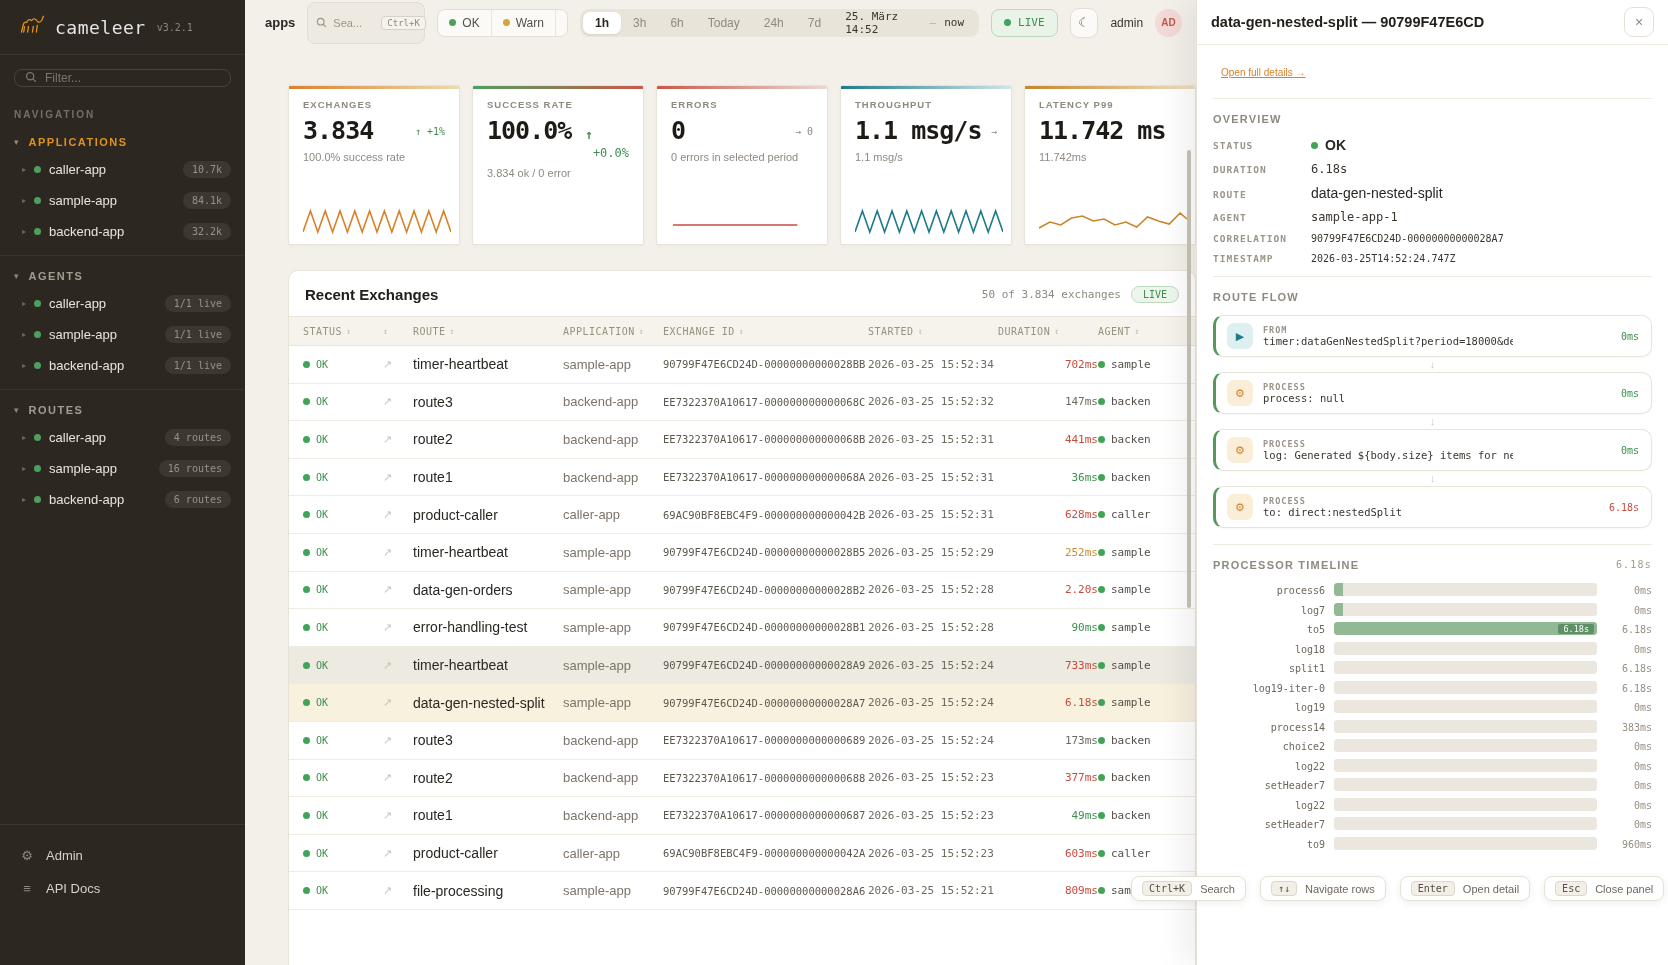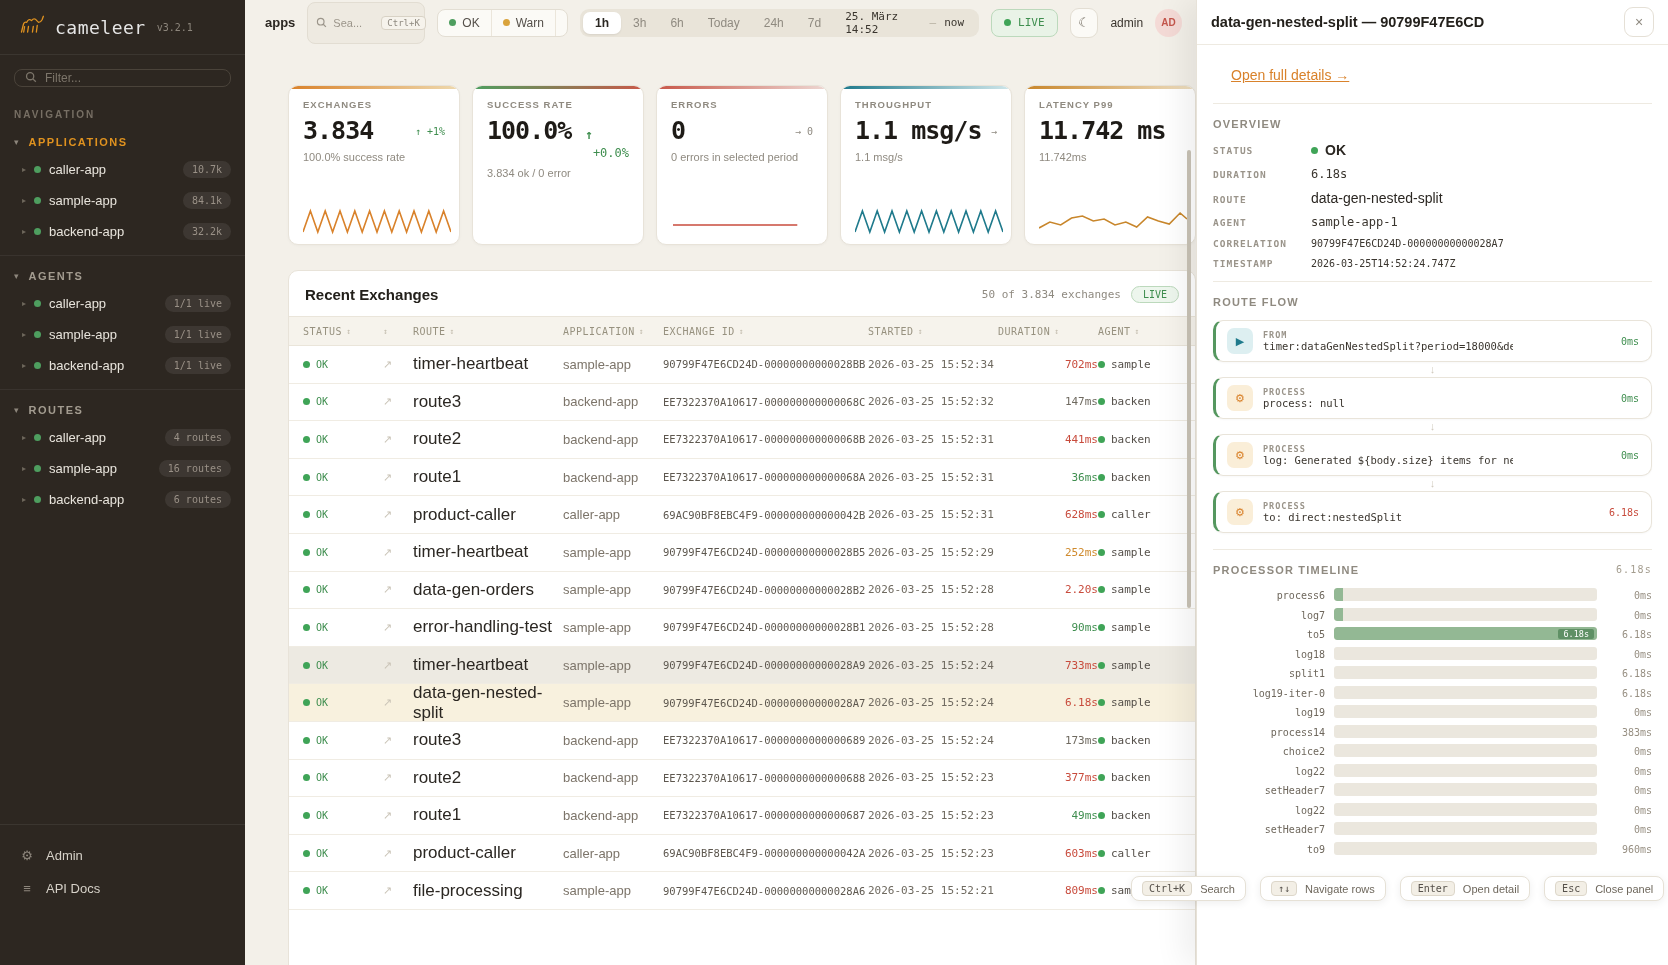--- a/index.html
+++ b/index.html
@@ -48,21 +48,21 @@
   .livebtn { margin-left:auto; display:flex; align-items:center; gap:7px; background:#e9f3e7; border:1px solid #bcd9bc; border-radius:8px; height:28px; padding:0 12px; color:#3f8e4f; font-family:"DejaVu Sans Mono",monospace; font-size:11px; }
   .livebtn .sdot { width:7px; height:7px; border-radius:50%; background:#3fa457; }
   .moonbtn { width:30px; height:30px; border:1px solid #e3ded3; background:#fbfaf6; border-radius:9px; display:flex; align-items:center; justify-content:center; color:#6e675c; font-size:13px; }
   .username { font-size:12px; color:#3a352e; }
   .avatar { width:28px; height:28px; border-radius:50%; background:#f4dad6; color:#c4564c; font-size:10px; font-weight:bold; display:flex; align-items:center; justify-content:center; }
 
   
   .main { position:absolute; left:245px; top:45px; right:472px; bottom:0; background:#f3f0e9; overflow:hidden; padding:40px 0 0 43px; }
   .vthumb { position:absolute; right:5px; top:105px; width:4px; height:458px; background:#c9c3b6; border-radius:2px; }
   .cards { display:flex; gap:12px; }
-  .stat { position:relative; width:172px; height:160px; background:#fff; border:1px solid #e8e3d9; border-radius:10px; padding:13px 14px; overflow:hidden; box-shadow:0 1px 3px rgba(0,0,0,.03); }
+  .stat { position:relative; width:172px; height:160px; background:#fff; border:1px solid #e8e3d9; border-radius:2px; padding:13px 14px; overflow:hidden; box-shadow:0 1px 3px rgba(0,0,0,.03); }
   .stat .accent { position:absolute; left:0; top:0; right:0; height:3px; }
   .stat .slabel { font-size:9.5px; letter-spacing:1px; color:#8f8a80; font-weight:bold; margin-bottom:8px; }
   .stat .vrow { display:flex; align-items:center; gap:6px; }
   .stat .sval { font-family:"DejaVu Sans Mono",monospace; font-weight:bold; font-size:25px; line-height:1.05; color:#1e1b17; letter-spacing:-1px; }
   .stat .suffix { font-size:13px; color:#3f8e4f; }
   .stat .trend { margin-left:auto; font-family:"DejaVu Sans Mono",monospace; font-size:10px; white-space:nowrap; }
   .trend.green, .trend2 { color:#3f8e4f; }
   .trend.muted { color:#8f8a80; }
   .stat .trend2 { text-align:right; font-family:"DejaVu Sans Mono",monospace; font-size:12px; margin-top:2px; }
   .stat .ssub { font-size:11px; color:#8f8a80; margin-top:7px; }
@@ -80,35 +80,35 @@
   .sorticon { color:#c3bdae; font-size:8px; }
   .c-status{width:80px;} .c-link{width:30px;} .c-route{width:150px;} .c-app{width:100px;}
   .c-id{width:205px;} .c-start{width:130px;} .c-dur{width:100px;} .c-agent{width:70px; overflow:hidden; white-space:nowrap;}
   .c-dur.val { justify-content:flex-end; text-align:right; display:flex; }
   .trow { height:37.6px; border-bottom:1px solid #f0ece3; }
   .trow.hover { background:#edeae2; }
   .trow.selected { background:#f8f1de; }
   .okcell { display:flex; align-items:center; gap:6px; font-family:"DejaVu Sans Mono",monospace; font-size:10px; color:#3f8e4f; }
   .gdot { width:7px; height:7px; border-radius:50%; background:#3fa457; flex:0 0 auto; }
   .linkic { color:#c9c3b6; font-size:11px; }
-  .routecell { font-size:17px; color:#2b2722; }
+  .routecell { font-size:14px; color:#2b2722; }
   .appcell { font-size:13px; color:#7c7469; }
   .idcell { font-family:"DejaVu Sans Mono",monospace; font-size:10.5px; color:#5d574e; }
   .startcell { font-family:"DejaVu Sans Mono",monospace; font-size:11px; color:#6f6a60; }
   .durcell { font-family:"DejaVu Sans Mono",monospace; font-size:11px; }
   .tone-red{color:#c84b3c;} .tone-amber{color:#cf8a2d;} .tone-green{color:#3f8e4f;} .tone-muted{color:#6f6a60;}
   .agentcell { display:flex; align-items:center; gap:6px; font-family:"DejaVu Sans Mono",monospace; font-size:11px; color:#55504a; }
 
   
   .panel { position:absolute; right:0; top:0; bottom:0; width:472px; background:#fff; border-left:1px solid #e7e2d8; box-shadow:-12px 0 30px rgba(0,0,0,.07); z-index:10; }
   .phead { height:45px; display:flex; align-items:center; padding:0 14px; border-bottom:1px solid #eeeae1; }
   .ptitle { font-size:14.5px; font-weight:bold; color:#23201b; }
   .pclose { margin-left:auto; width:30px; height:30px; border:1px solid #e5e0d6; border-radius:9px; background:#fff; display:flex; align-items:center; justify-content:center; color:#8f8a80; font-size:14px; }
   .pbody { padding:16px 16px 0 16px; }
-  .plink { color:#d9822b; font-size:14px; margin:6px 0 16px 18px; display:inline-block; }
+  .plink { color:#d9822b; font-size:10px; margin:6px 0 16px 8px; display:inline-block; }
   .pdiv { border-top:1px solid #eeeae1; margin:4px 0 14px 0; }
   .seclab { font-size:11px; font-weight:bold; letter-spacing:1.2px; color:#8f8a80; margin-bottom:12px; display:flex; }
   .seclab .right { margin-left:auto; font-family:"DejaVu Sans Mono",monospace; font-weight:normal; color:#a39c8e; font-size:10px; }
   .ovrow { display:flex; align-items:baseline; margin-bottom:9px; }
   .ovlab { flex:0 0 98px; font-family:"DejaVu Sans Mono",monospace; font-size:9.5px; letter-spacing:1px; color:#9a948a; font-weight:bold; }
   .ovval.status { display:flex; align-items:center; gap:7px; font-size:14px; font-weight:bold; color:#2b2722; }
   .ovval.mono { font-family:"DejaVu Sans Mono",monospace; font-size:12px; color:#3a352e; }
   .ovval.text { font-size:14px; color:#2b2722; }
   .ovval.mono-sm { font-family:"DejaVu Sans Mono",monospace; font-size:10px; color:#3a352e; }
   .flowstep { display:flex; align-items:center; gap:10px; border:1px solid #e9e4da; border-left:3px solid #55975f; border-radius:10px; padding:7px 12px 7px 11px; background:#fff; box-shadow:0 1px 2px rgba(0,0,0,.03); }

